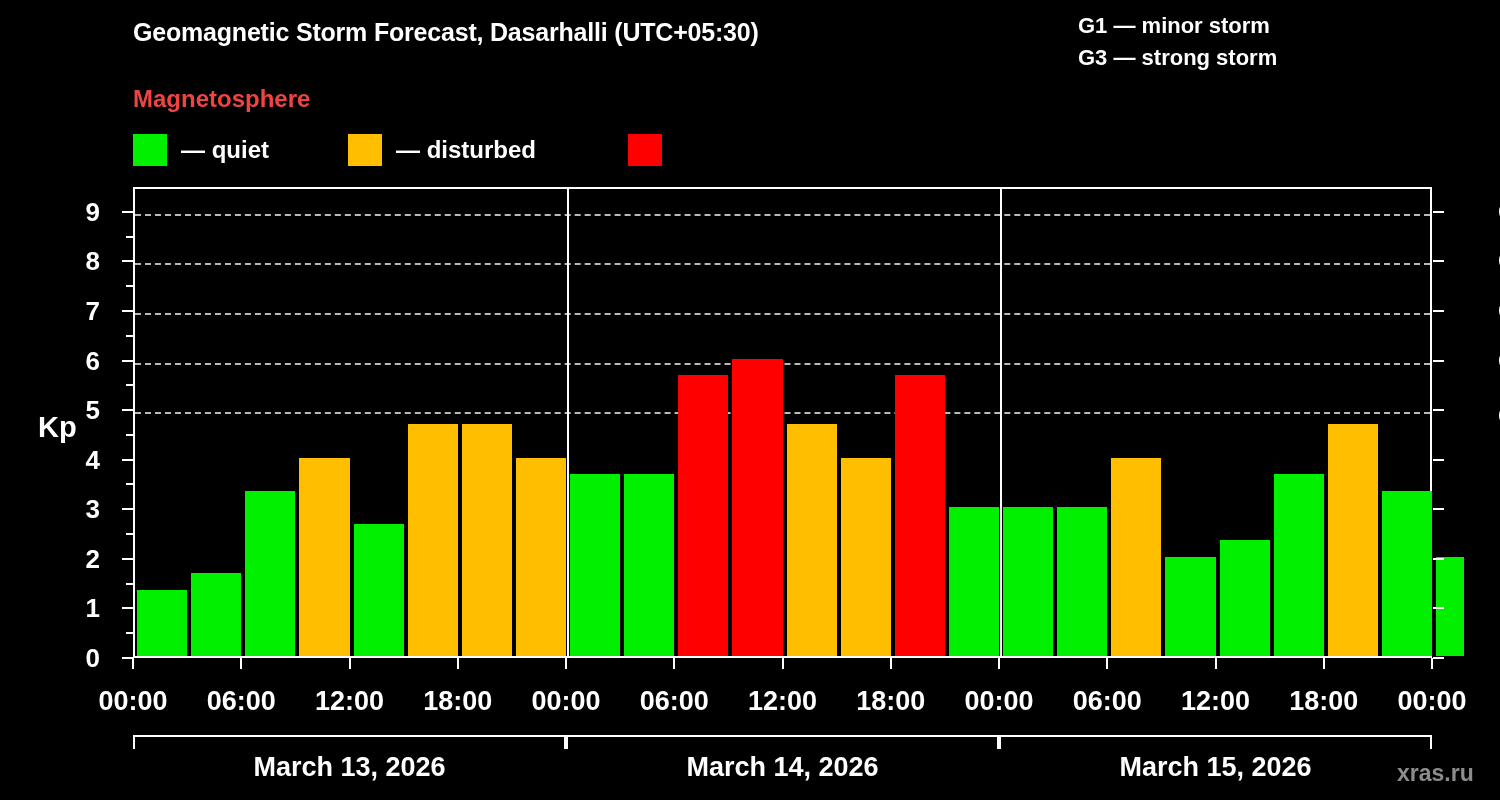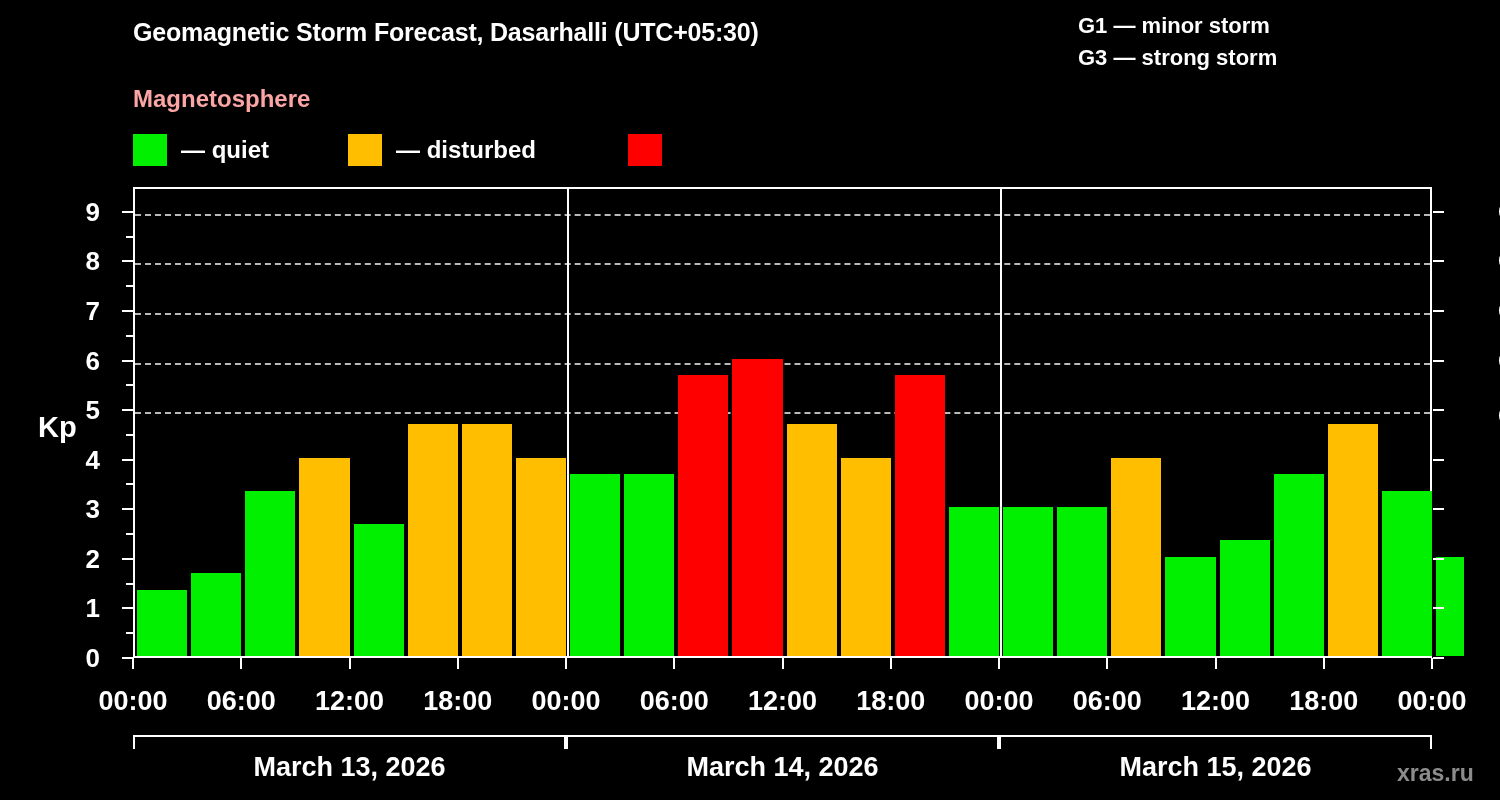--- a/index.html
+++ b/index.html
@@ -27,21 +27,21 @@
     color: #ffffff;
     white-space: nowrap;
     letter-spacing: -0.2px;
   }
   #magnetosphere-label {
     position: absolute;
     left: 133px;
     top: 85px;
     font-size: 24px;
     font-weight: bold;
-    color: #fca5a5;
+    color: #ef4444;
     white-space: nowrap;
   }
 
   
   #color-legend {
     position: absolute;
     left: 133px;
     top: 133px;
     height: 34px;
   }

